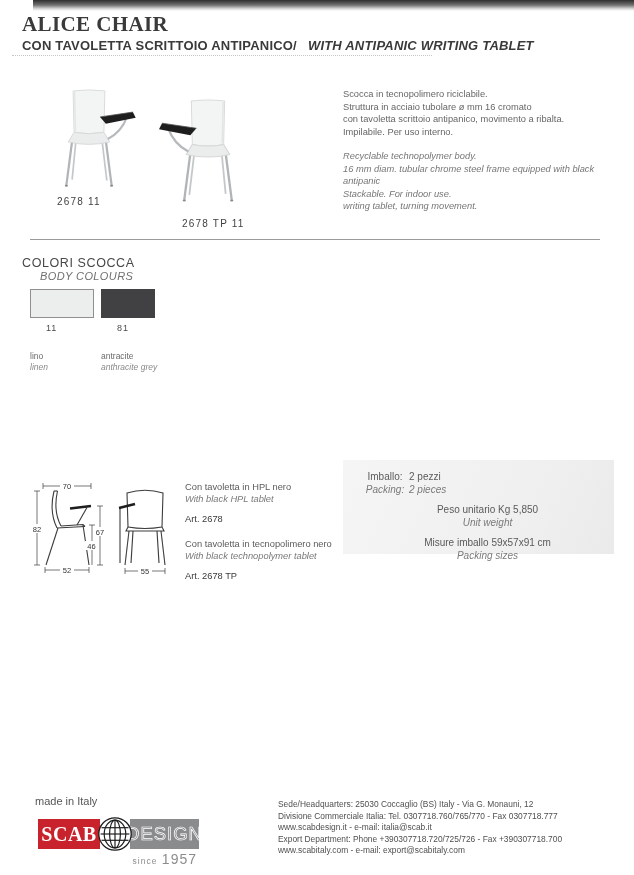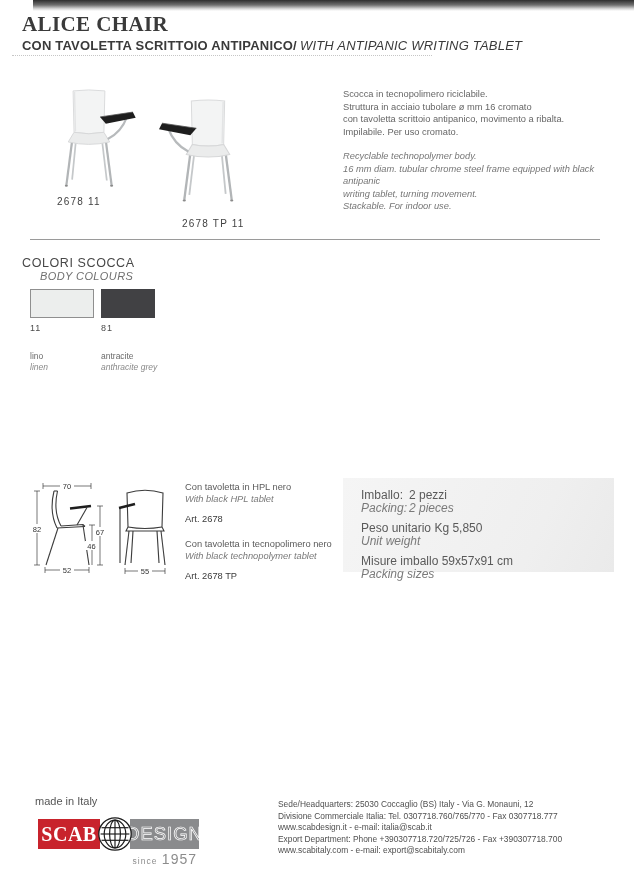--- a/index.html
+++ b/index.html
@@ -11,21 +11,21 @@
 
   
   .topbar { position:absolute; left:33px; right:0; top:0; height:11px;
     background:linear-gradient(to bottom,#2e2e2e 0%,#6f6f6f 45%,#d9d9d9 80%,#ffffff 100%); }
 
   
   .title { position:absolute; left:22px; top:12px; font-size:21px; font-weight:600;
     color:#3a3a3a; letter-spacing:0.4px;font-family:Liberation Serif, serif; }
   .subtitle { position:absolute; left:22px; top:38px; font-size:13px; font-weight:700;
     color:#3a3a3a; letter-spacing:0.2px; white-space:nowrap; }
-  .subtitle .sub-en { font-style:italic; font-weight:400; margin-left:3px; }
+  .subtitle .sub-en { font-style:italic; font-weight:700; margin-left:11px; }
   .dotted-rule { position:absolute; left:12px; top:55px; width:420px; height:0;
     border-top:1px dotted #c6c6c6; }
 
   
   .chair1 { position:absolute; left:40px; top:88px; }
   .chair2 { position:absolute; left:158px; top:97px; }
   .chair-label { position:absolute; font-size:10px; letter-spacing:1.2px; color:#3f3f3f; }
   .label1 { left:57px; top:196px; }
   .label2 { left:182px; top:218px; }
 
@@ -42,38 +42,38 @@
   .colors-head-it { position:absolute; left:22px; top:256px; font-size:12.5px;
     letter-spacing:0.6px; color:#484848; }
   .colors-head-en { position:absolute; left:40px; top:270px; font-size:11px;
     font-style:italic; color:#6f6f6f; letter-spacing:0.4px;text-align:center; }
   .swatch-col { position:absolute; top:289px; }
   .swatch-col.s1 { left:30px; }
   .swatch-col.s2 { left:101px; }
   .swatch { width:64px; height:29px; }
   .swatch-col.s2 .swatch { width:54px; }
   .swatch.bordered { border:1px solid #8f8f8f; }
-  .sw-code { margin-top:5px; font-size:9px; color:#4a4a4a; letter-spacing:1px; }
+  .sw-code { margin-top:5px; font-size:9px; color:#4a4a4a; letter-spacing:1px;margin-left:16px; }
   .sw-it { margin-top:18px; font-size:8.5px; color:#6a6a6a; }
   .sw-en { margin-top:1px; font-size:8.5px; font-style:italic; color:#8a8a8a; }
 
   
   .techdraw { position:absolute; left:23px; top:477px; }
 
   
   .variants { position:absolute; left:185px; top:481px; width:155px;
     font-size:9.3px; line-height:12px; color:#5a5a5a; }
   .variant + .variant { margin-top:13px; }
   .v-en { font-style:italic; color:#7a7a7a; }
   .v-art { font-weight:400; color:#3a3a3a; margin-top:8px; }
 
   
-  .packing { position:absolute; left:343px; top:478px; width:271px; height:94px;
+  .packing { position:absolute; left:343px; top:460px; width:271px; height:94px;
     background:linear-gradient(115deg,#f5f5f5 0%, #efefef 70%, #eaeaea 100%);
-    padding:11px 0 0 18px; font-size:12px; line-height:12.5px; color:#5a5a5a; }
+    padding:11px 0 0 18px; font-size:10px; line-height:12.5px; color:#5a5a5a;text-align:center; }
   .pk-row { display:flex; }
   .pk-row .pk-l { width:48px; }
   .pk-en { font-style:italic; color:#7a7a7a; }
   .pk-gap { height:8px; }
 
   
   .made-in { position:absolute; left:35px; top:795px; font-size:11px; color:#555; }
   .logo { position:absolute; left:38px; top:818px; display:flex; align-items:center; height:32px; }
   .logo-scab { width:62px; height:30px; display:flex; align-items:center; justify-content:center;
     font-family:"Liberation Serif", serif; font-weight:700; font-size:20px; color:#fff;
@@ -140,27 +140,27 @@
       </g>
     </svg>
   </div>
   <div class="chair-label label2">2678 TP 11</div>
 
   <div class="description">
     <div class="it">
       <div>Scocca in tecnopolimero riciclabile.</div>
       <div>Struttura in acciaio tubolare ø mm 16 cromato</div>
       <div>con tavoletta scrittoio antipanico, movimento a ribalta.</div>
-      <div>Impilabile. Per uso cromato.</div>
+      <div>Impilabile. Per uso interno.</div>
     </div>
     <div class="en">
       <div>Recyclable technopolymer body.</div>
       <div>16 mm diam. tubular chrome steel frame equipped with black antipanic</div>
+      <div>Stackable. For indoor use.</div>
       <div>writing tablet, turning movement.</div>
-      <div>Stackable. For indoor use.</div>
     </div>
   </div>
 
   <div class="hrule"></div>
 
   <div class="colors-head-it">COLORI SCOCCA</div>
   <div class="colors-head-en">BODY COLOURS</div>
 
   <div class="swatch-col s1">
     <div class="swatch bordered" style="background: rgb(236, 238, 237);"></div>

